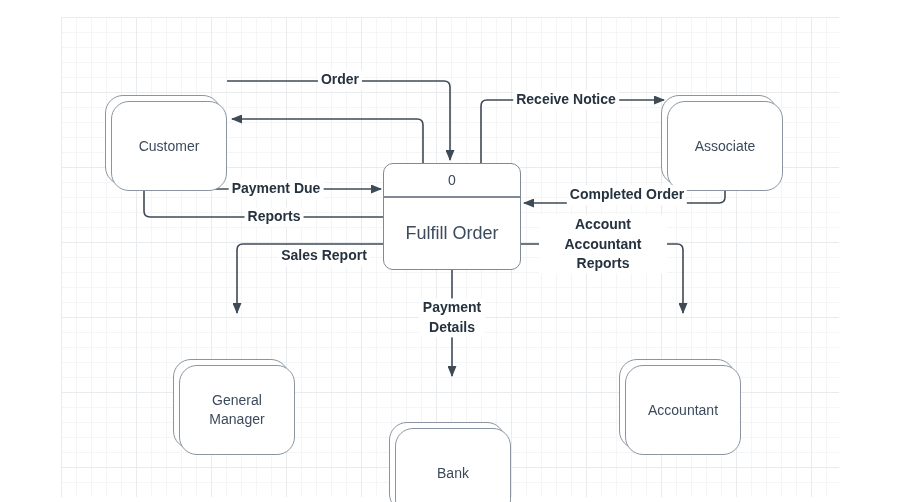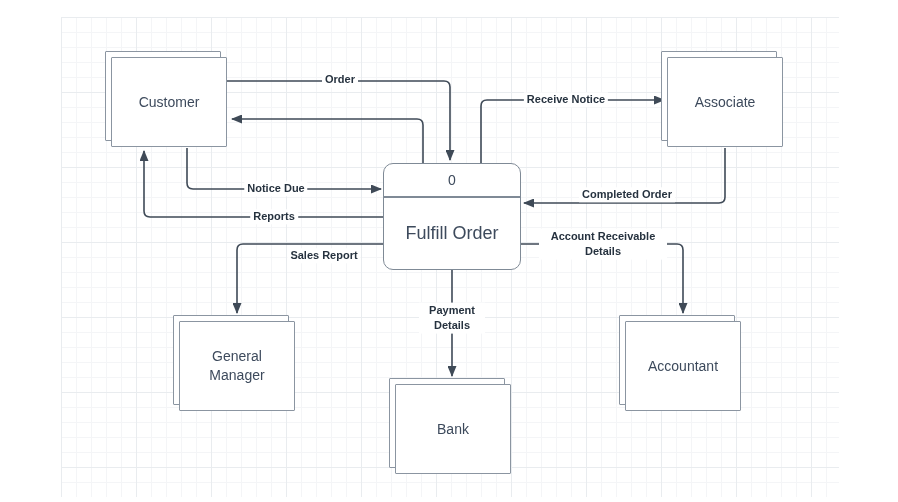--- a/index.html
+++ b/index.html
@@ -44,22 +44,23 @@
     position: absolute;
     z-index: 3;
   }
   .entity .stack-back,
   .entity .stack-front {
     position: absolute;
     width: 116px;
     height: 90px;
     background: #ffffff;
     border: 1.6px solid #8b95a1;
-    border-radius: 1px;
+    border-radius: 18px;
     box-sizing: border-box;
+    margin-top: 44px;
   }
   .entity .stack-back { left: 0; top: 0; }
   .entity .stack-front {
     left: 6px; top: 6px;
     display: flex;
     align-items: center;
     justify-content: center;
   }
   .entity .entity-label {
     font-size: 14px;
@@ -96,21 +97,21 @@
     display: flex;
     align-items: center;
     justify-content: center;
     font-size: 18px;
     color: #3d4a5c;
   }
   .flow-label {
     position: absolute;
     transform: translate(-50%, -50%);
     background: #ffffff;
-    font-size: 11px;
+    font-size: 14px;
     font-weight: bold;
     color: #26323f;
     padding: 0 3px;
     text-align: center;
     line-height: 1.4;
     white-space: nowrap;
     z-index: 4;
   }
   .flow-label.two-line {
     white-space: normal;
@@ -185,27 +186,27 @@
   </div>
 
   <div class="process">
     <div class="process-header">0</div>
     <div class="process-body">Fulfill Order</div>
   </div>
 
   <div class="flow-label" style="left:340px; top:80px;">Order</div>
 
 
-  <div class="flow-label" style="left:276px; top:189px;">Notice Due</div>
+  <div class="flow-label" style="left:276px; top:189px;">Payment Due</div>
 
   <div class="flow-label" style="left:274px; top:217px;">Reports</div>
 
   <div class="flow-label" style="left:295px; top:256px;margin-left:29px;">Sales Report</div>
 
   <div class="flow-label" style="left:566px; top:100px;">Receive Notice</div>
 
   <div class="flow-label" style="left:627px; top:195px;">Completed Order</div>
 
-  <div class="flow-label two-line" style="left:603px; top:244px; width:122px;">Account Receivable Details</div>
+  <div class="flow-label two-line" style="left:603px; top:244px; width:122px;">Account Accountant Reports</div>
 
   <div class="flow-label two-line" style="left:452px; top:318px; width:60px;">Payment Details</div>
 
 </div>
 
 </body></html>

